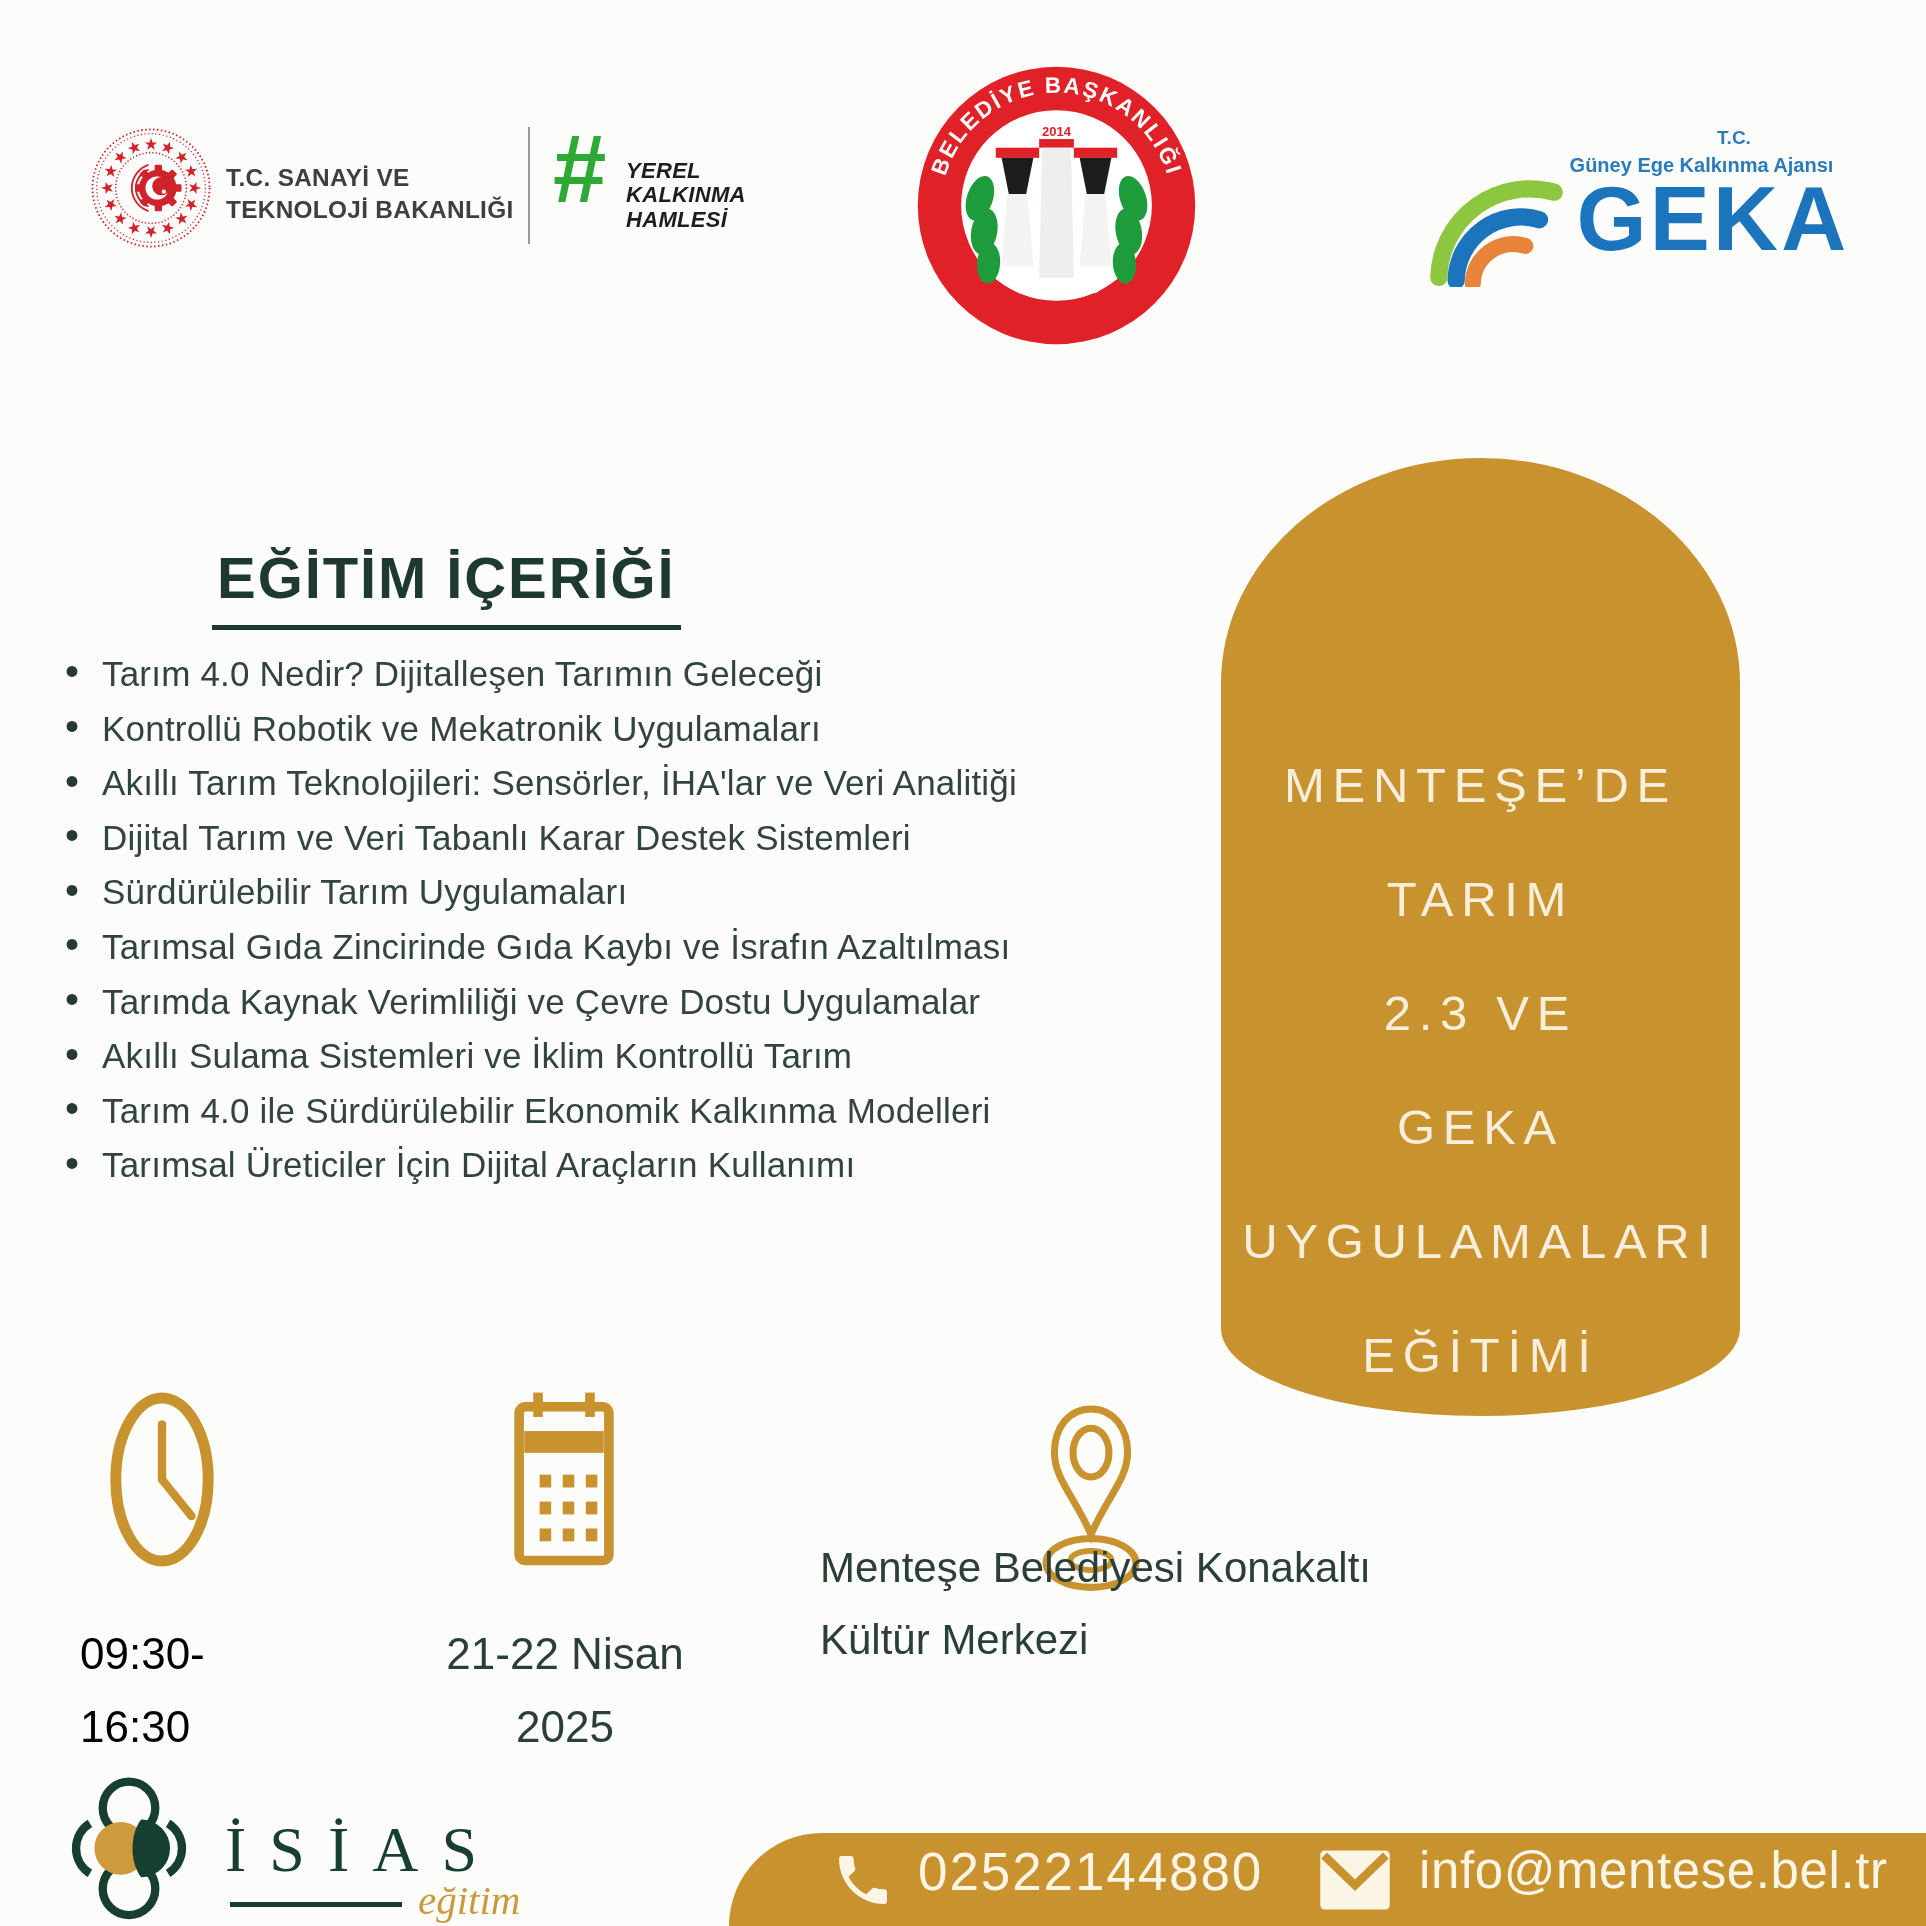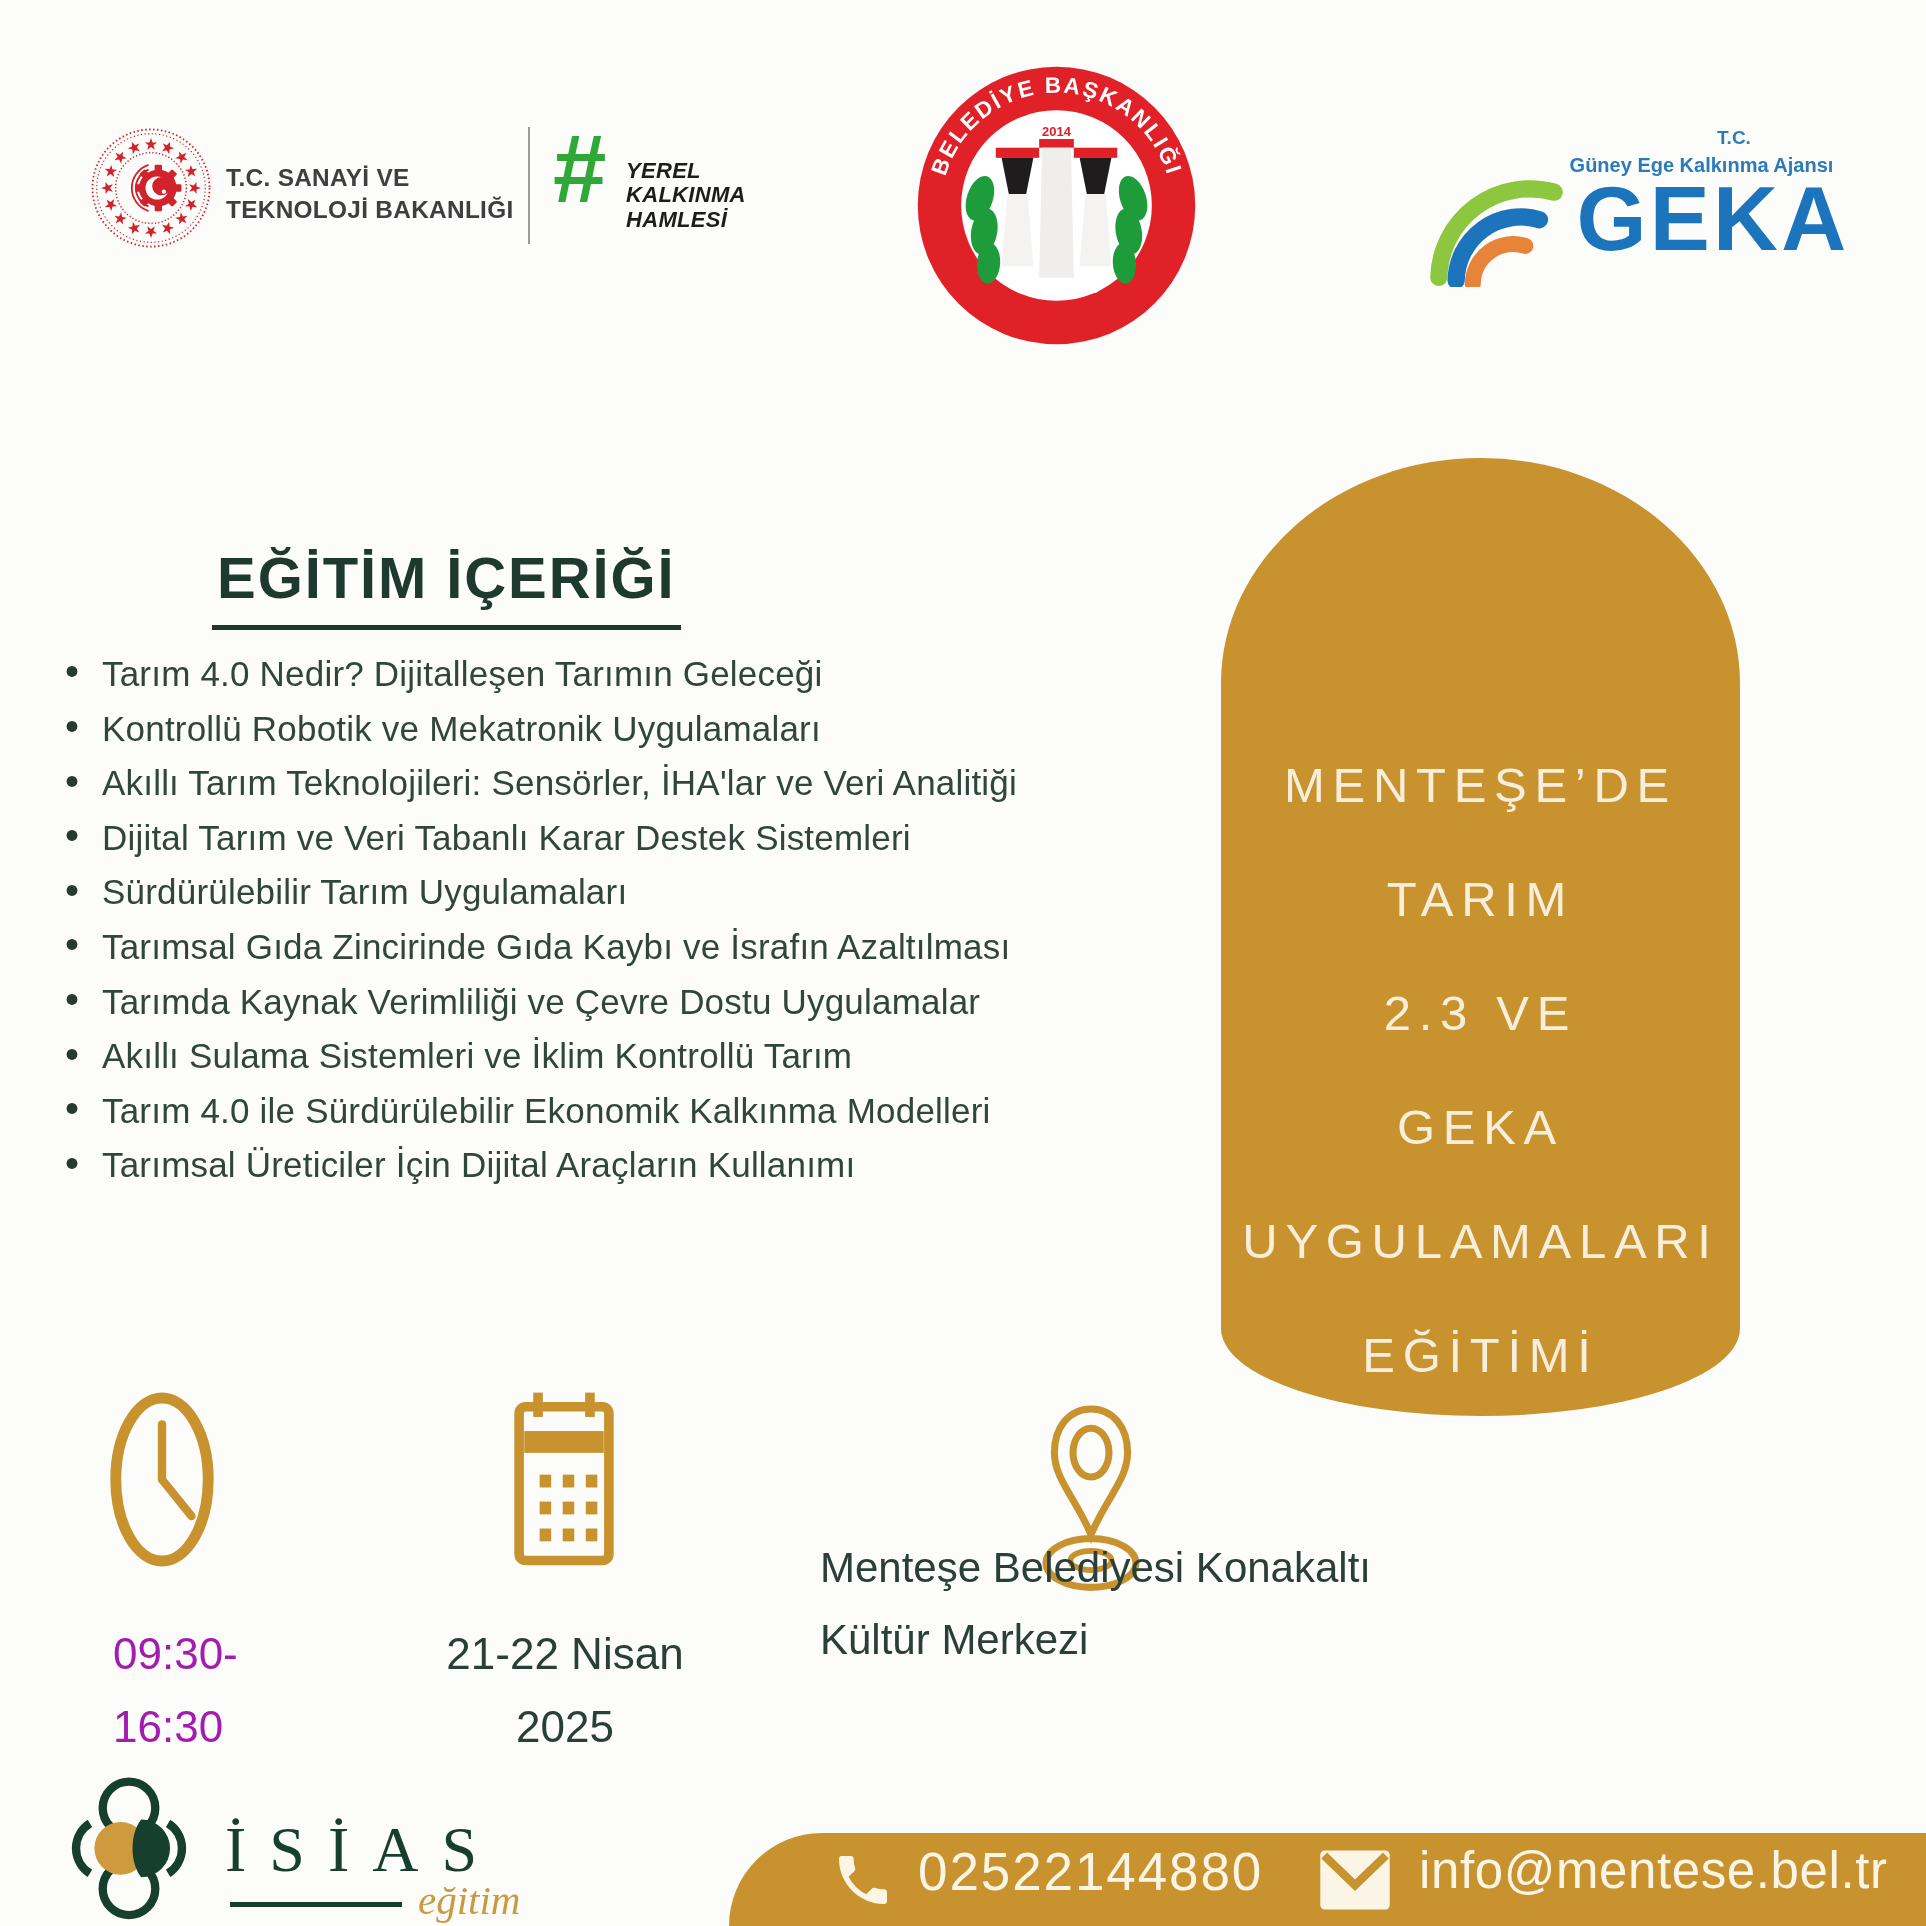--- a/index.html
+++ b/index.html
@@ -28,21 +28,21 @@
   .topic-list li{position:relative;padding-left:41px;margin-bottom:18.6px;font-size:35px;line-height:36px;color:#31453D;letter-spacing:0.2px;}
   .topic-list li::before{content:"•";position:absolute;left:3.9px;top:-2.6px;font-size:40px;color:#263A33;}
 
   
   .title-card{left:1221px;top:458px;width:519px;height:958px;background:#C8922F;
     border-radius:296px 296px 296px 296px / 257px 257px 100px 100px;}
   .title-lines{position:absolute;left:0;right:0;top:270px;text-align:center;}
   .title-lines div{font-size:49px;color:#F7EFDB;letter-spacing:7.7px;line-height:114px;font-weight:400;}
 
   
-  .time-text{left:80px;top:1617px;font-size:44px;color:#a21caf;line-height:73px;margin-left:33px;}
+  .time-text{left:80px;top:1617px;font-size:44px;color:#000000;line-height:73px;}
   .date-text{left:385px;top:1617px;width:360px;text-align:center;font-size:44px;color:#2B3F3A;line-height:73px;}
   .loc-text{left:820px;top:1532px;width:745px;text-align:left;font-size:42px;color:#2B3F3A;line-height:72px;}
 
   
   .isias-name{left:225px;top:1813px;font-family:"Liberation Serif", serif;font-size:64px;color:#163F2F;letter-spacing:23px;}
   .isias-line{left:230px;top:1902px;width:172px;height:4.5px;background:#163F2F;}
   .isias-tagline{left:408px;top:1876px;font-family:"Liberation Serif", serif;font-style:italic;font-size:41px;color:#C99A3F;margin-left:10px;}
 
   
   .footer-bar{left:729px;top:1833px;width:1197px;height:93px;background:#C8922F;border-top-left-radius:93px;}

